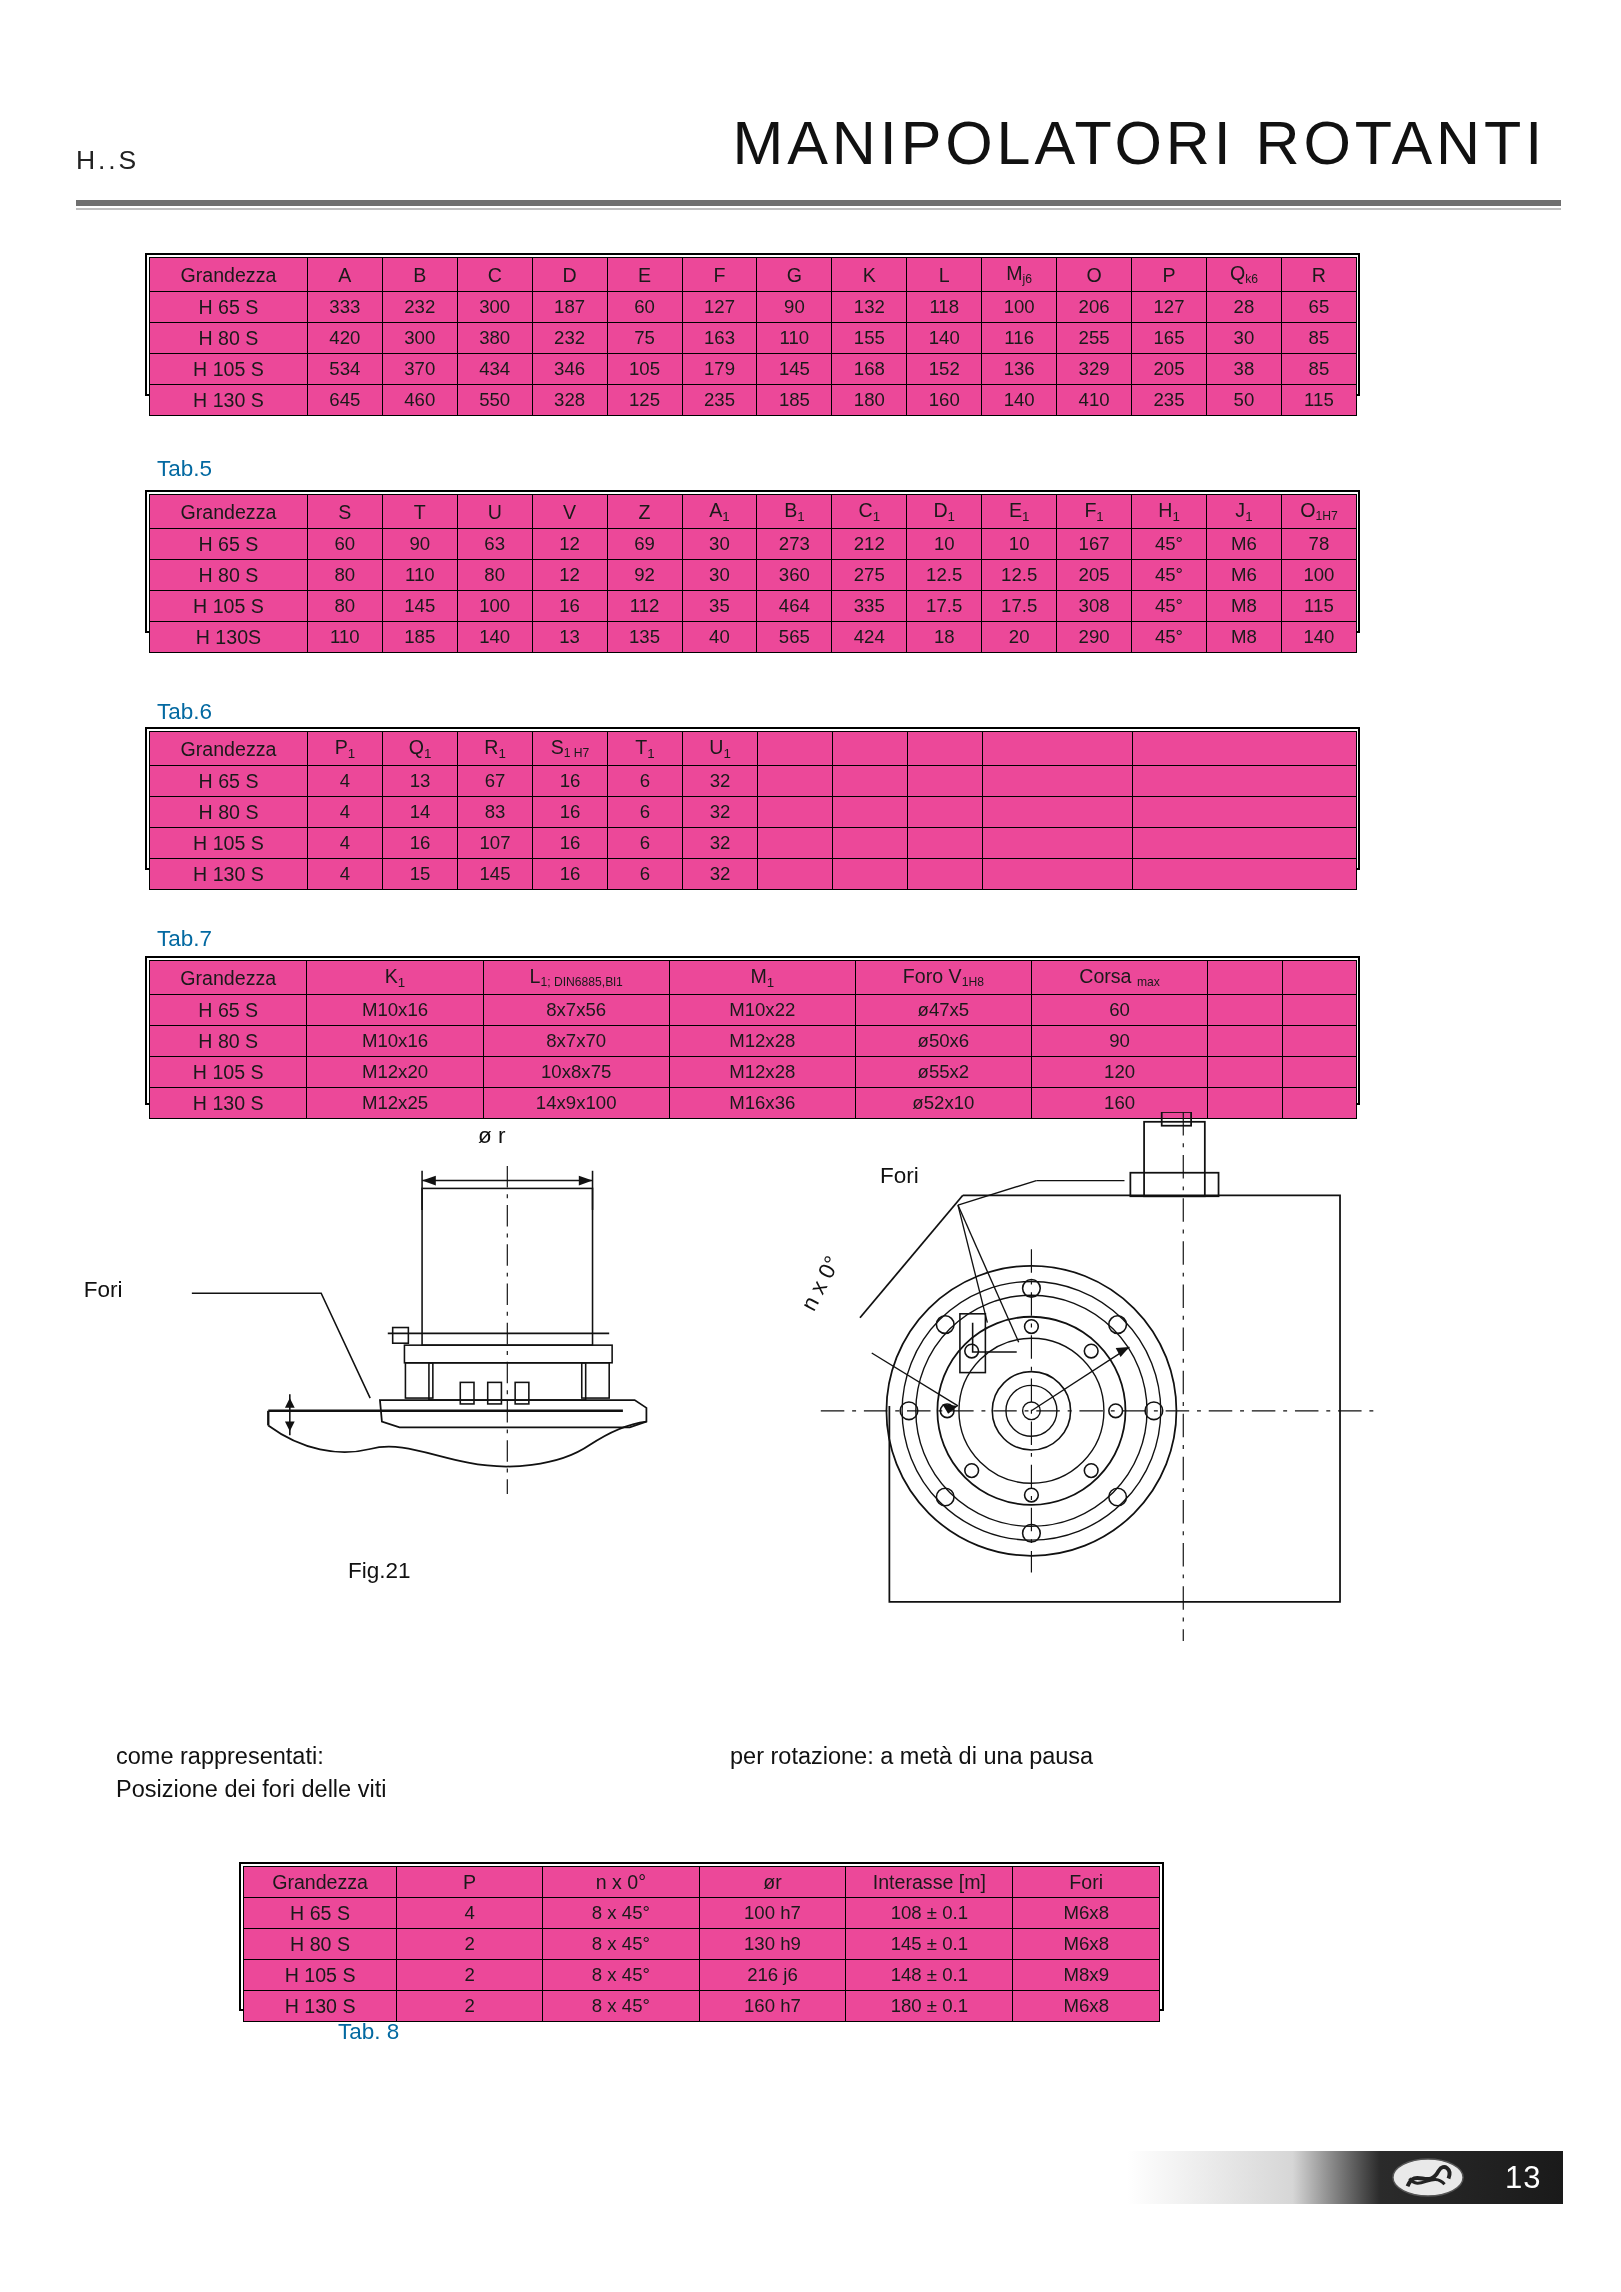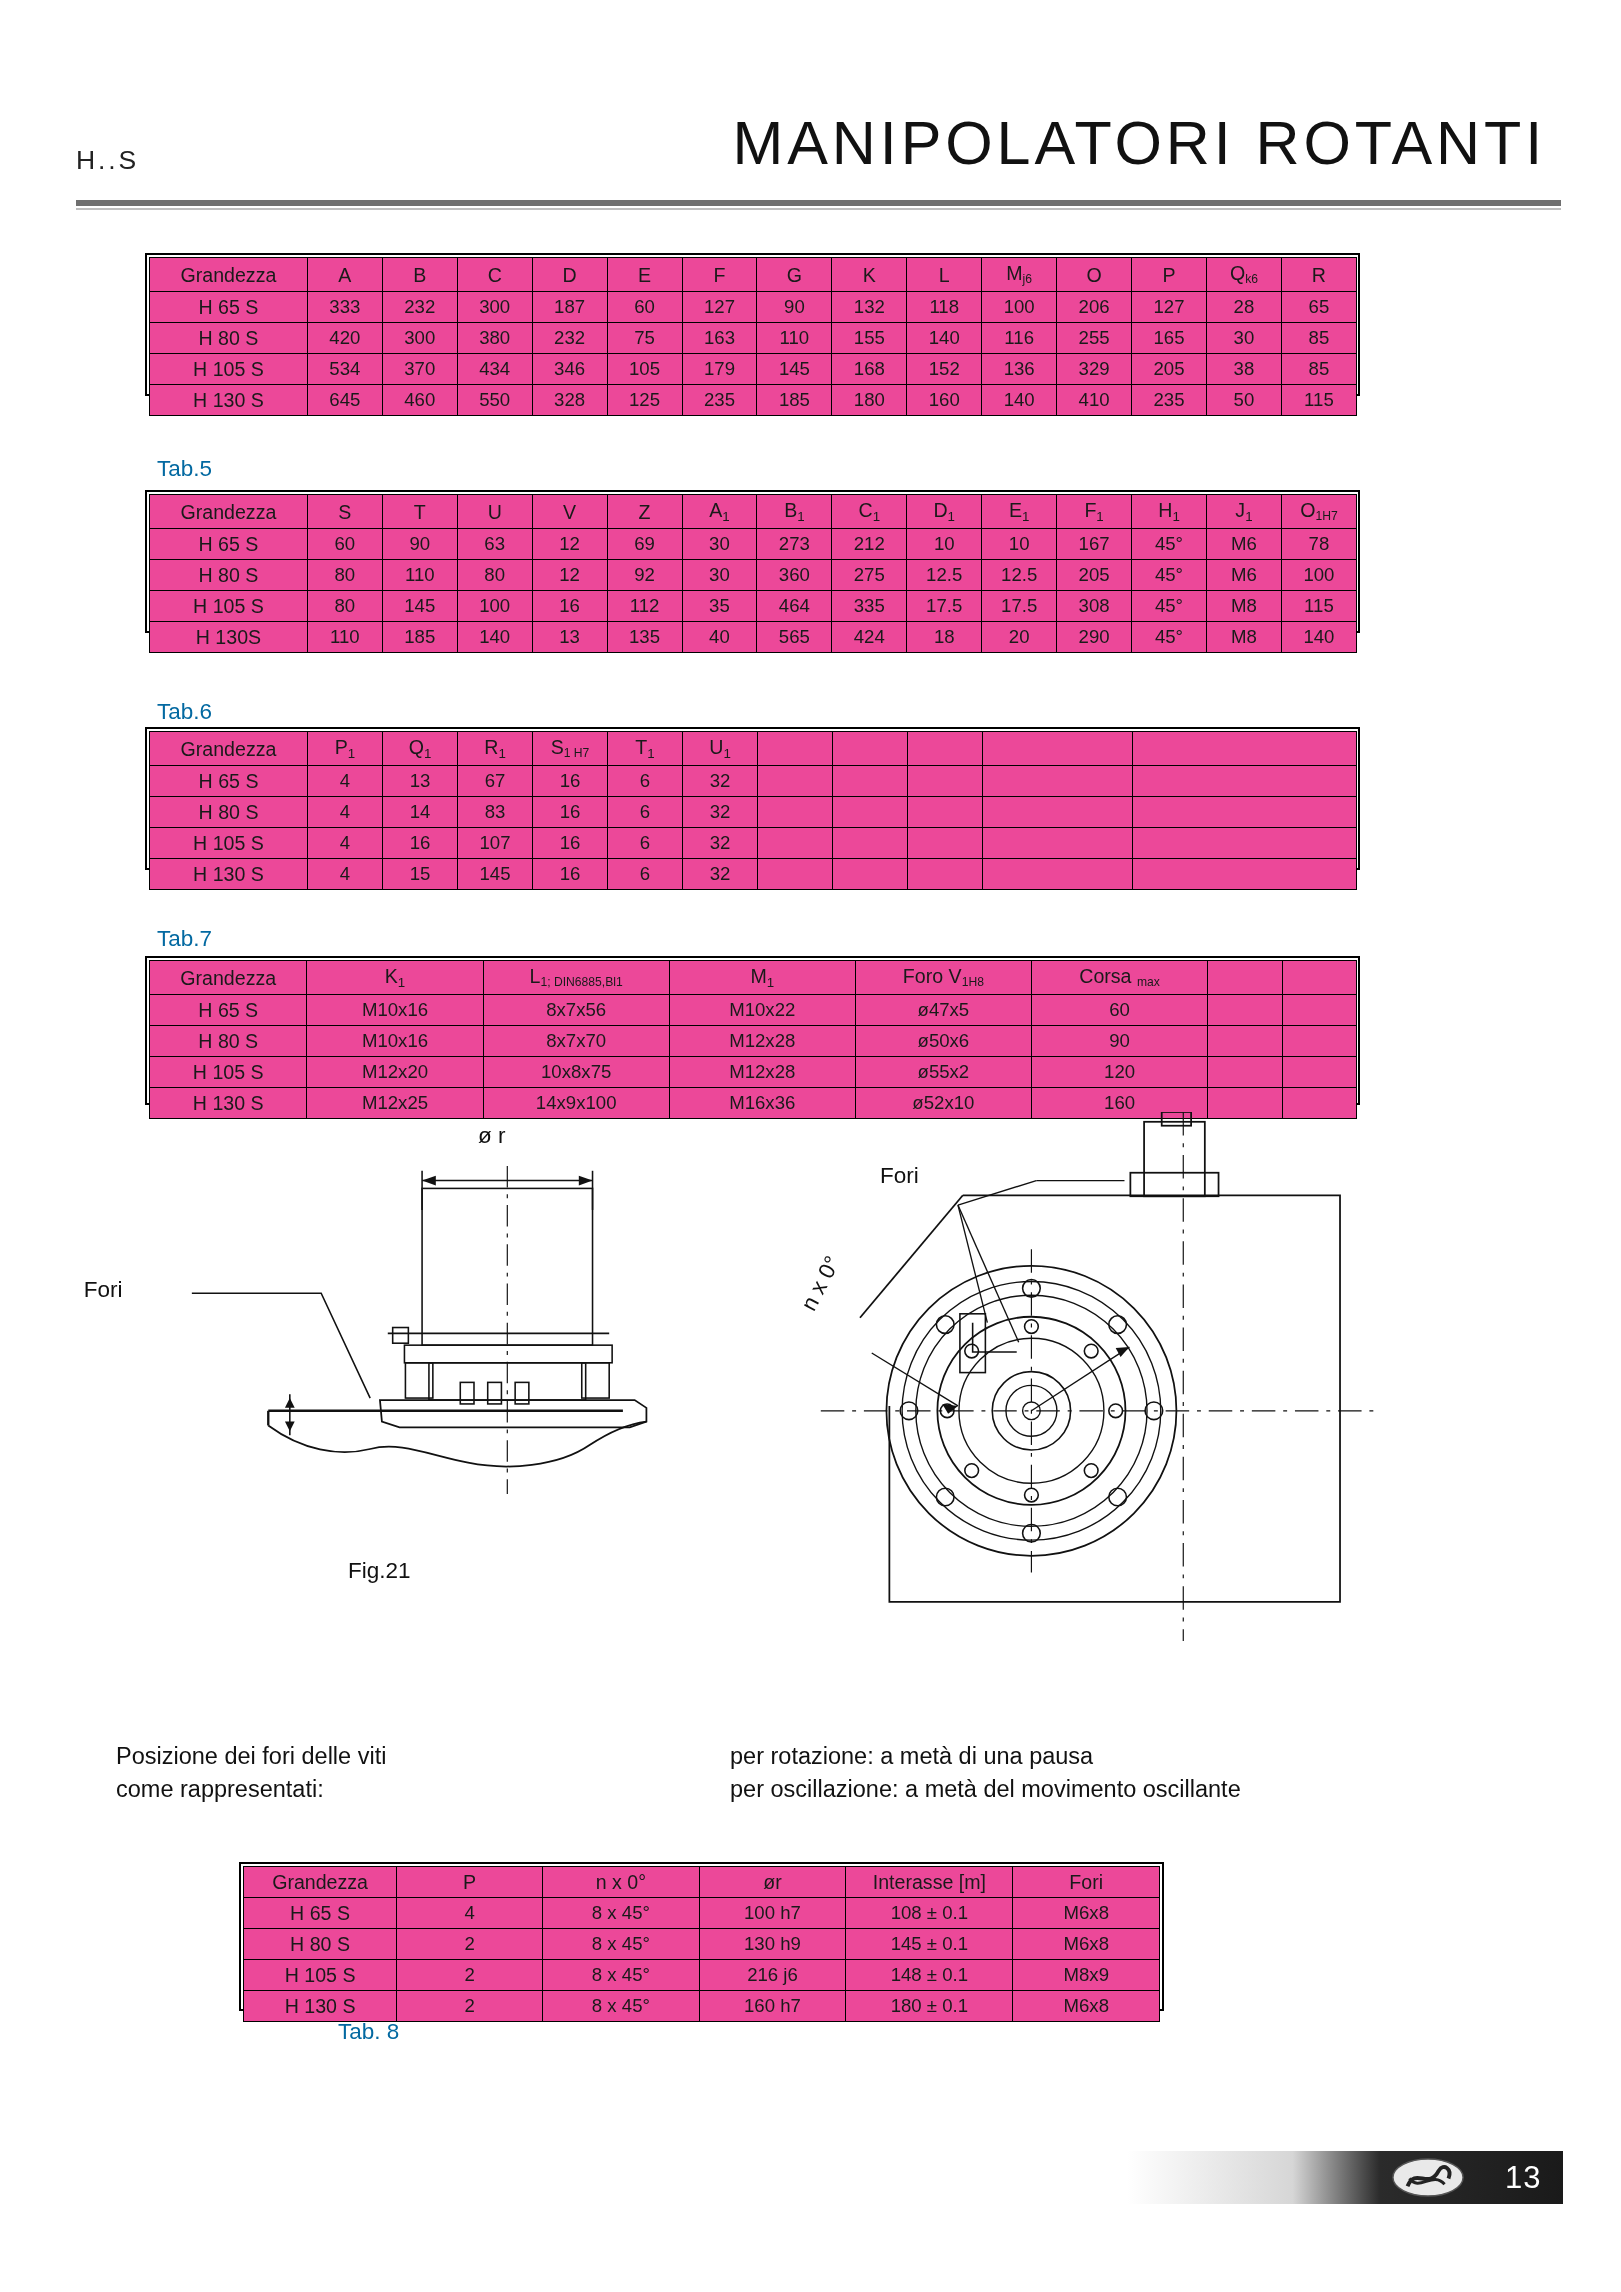--- a/index.html
+++ b/index.html
@@ -584,26 +584,25 @@
   </svg>
 
   <div class="lbl" style="left:7.8px; top:165px;">Fori</div>
   <div class="lbl" style="left:804px; top:51px;">Fori</div>
   <div class="lbl" style="left:402px; top:11px;">ø r</div>
   <div class="lbl" style="left:720px; top:191px; transform:rotate(-62deg); transform-origin:left top;">n x 0°</div>
   <div class="lbl" style="left:272px; top:446px;">Fig.21</div>
 </div>
 
 <div class="para" style="left:116px; top:1740px; width:510px;">
+  <div>come rappresentati:</div>
   <div>Posizione dei fori delle viti</div>
-  <div>come rappresentati:</div>
 </div>
 <div class="para" style="left:730px; top:1740px; width:686px;">
   <div>per rotazione: a metà di una pausa</div>
-  <div>per oscillazione: a metà del movimento oscillante</div>
 </div>
 
 <div class="outer-frame" style="left:239px; top:1862px; width:925px; height:149px;"></div>
 <table class="tbl" id="tbl8" style="left:243px; top:1866px; width:917px;">
   <tbody>
       <tr class="hdr">
     <td class="g" style="width:153px;">Grandezza</td>
     <td style="width:147px;">P</td>
     <td style="width:157px;">n x 0°</td>
     <td style="width:147px;">ør</td>

